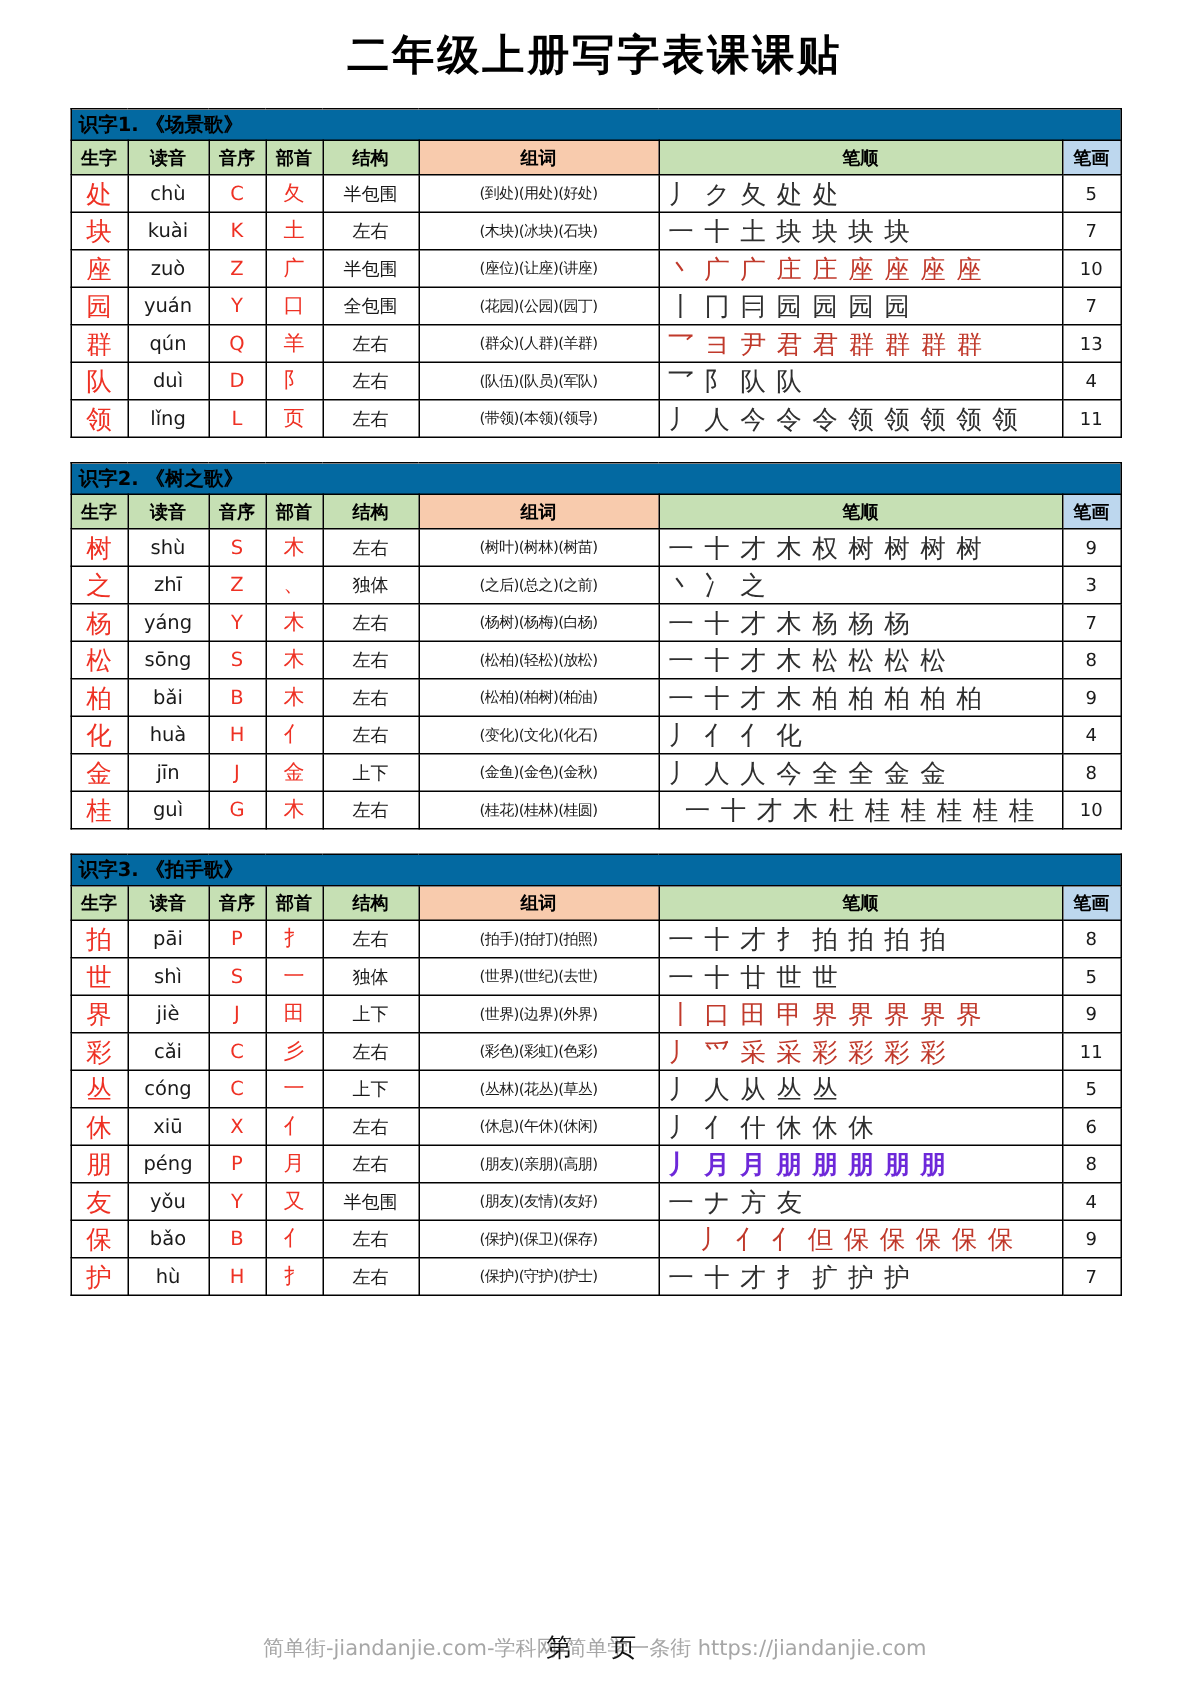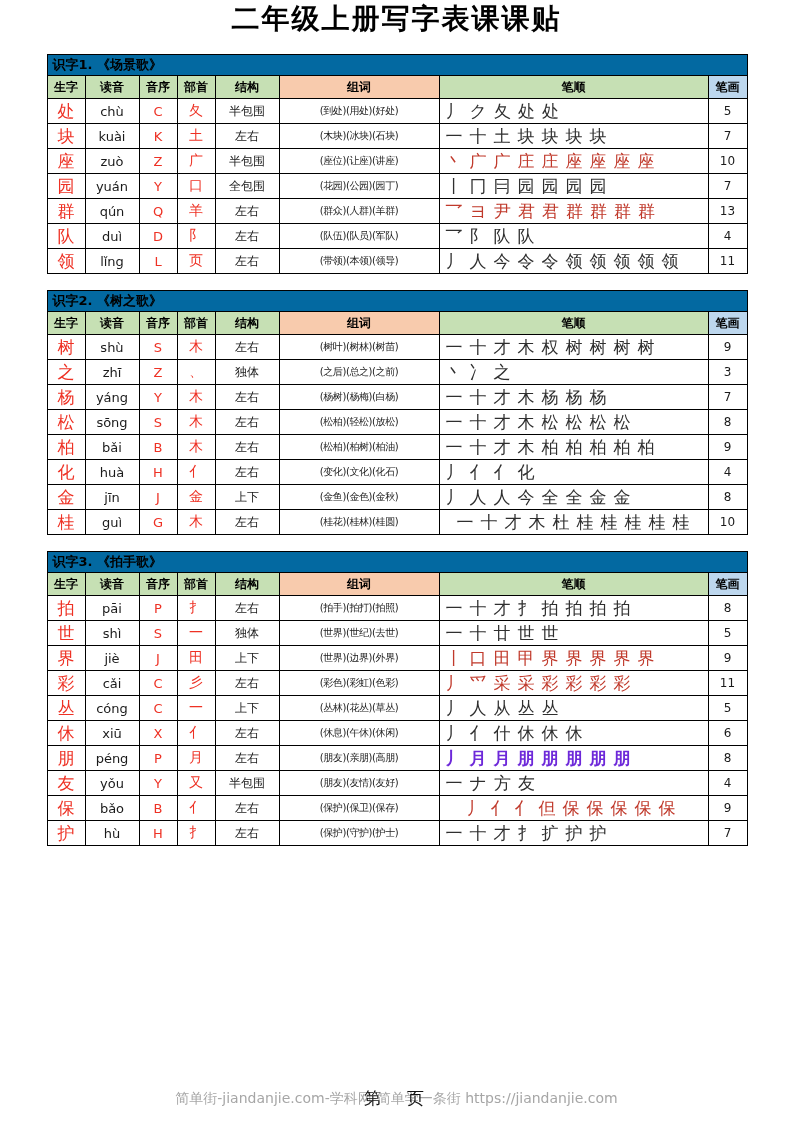--- a/index.html
+++ b/index.html
@@ -13,21 +13,21 @@
   }
   *{box-sizing:border-box;margin:0;padding:0;}
   html,body{background:#ffffff;}
   body{
     width:793px;height:1122px;position:relative;
     font-family:"DejaVu Sans","Liberation Sans",sans-serif;
     color:#1a1a1a;overflow:hidden;
   }
   .page-title{
     text-align:center;font-size:28px;font-weight:bold;
-    letter-spacing:2px;color:#000;
+    padding-top:18px;letter-spacing:2px;color:#000;
   }
   .tables{width:700px;margin:16px auto 0;}
   table{
     border-collapse:collapse;width:700px;table-layout:fixed;
     margin-bottom:16px;border:1.5px solid var(--border);
   }
   td,th{
     border:1px solid var(--border);
     overflow:hidden;white-space:nowrap;
     text-align:center;vertical-align:middle;

